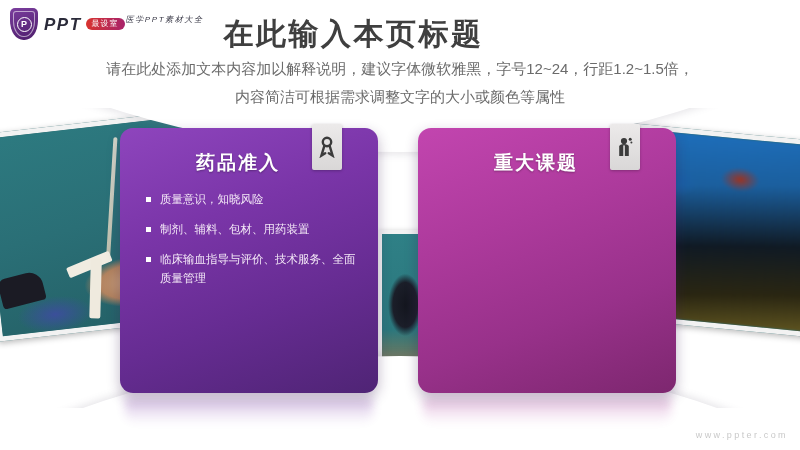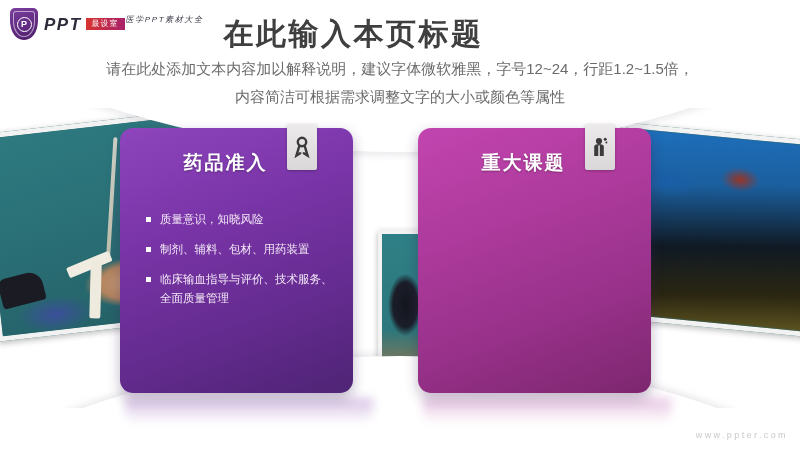--- a/index.html
+++ b/index.html
@@ -133,21 +133,21 @@
   }
   #logo-text { display:flex; flex-direction:row; gap:1px; }
   #logo-row1 { display:flex; align-items:center; gap:4px; }
   #logo-ppt {
     font-size:17px; font-weight:bold; letter-spacing:1.5px;
     color:#2b2b3a; font-style:italic; line-height:1;
   }
   #logo-badge {
     background:linear-gradient(90deg,#d8332e,#a8236b);
     color:#fff; font-size:8px; letter-spacing:1px;
-    padding:2px 6px; border-radius:0; line-height:1;
+    padding:2px 6px; border-radius:6px; line-height:1;
     white-space:nowrap;
   }
   #logo-sub {
     font-size:8px; letter-spacing:1.6px; color:#3a3a48; line-height:1;font-style:italic;
   }
 
   
   #page-title {
     position:absolute; left:0; top:14px; width:707px;
     text-align:center; z-index:15;
@@ -156,21 +156,21 @@
   }
   #subtitle {
     position:absolute; left:100px; top:55px; width:600px;
     text-align:center; z-index:15;
     font-size:15px; color:#6b6b6b; line-height:1.85;
   }
 
   
   .card {
     position:absolute; top:128px;
-    width:233px; height:265px;
+    width:258px; height:265px;
     border-radius:13px; z-index:10;
     box-shadow:0 5px 13px rgba(60,30,80,.32);
     padding:0 16px;
   }
   #card-left {
     left:120px;
     background:linear-gradient(160deg,#8e45bd 0%,#7a35a8 34%,#662c92 66%,#4f2475 100%);
   }
   #card-right {
     left:418px;
@@ -186,21 +186,21 @@
   .icon-tab {
     position:absolute; top:-4px; right:36px;
     width:30px; height:46px;
     background:linear-gradient(180deg,#eceaea,#d9d7d7);
     border-radius:2px;
     display:flex; align-items:center; justify-content:center;
     box-shadow:0 1px 3px rgba(0,0,0,.25);
   }
   .icon-tab svg { display:block; }
 
-  .bullets { margin-top:34px; padding:0 4px 0 10px; }
+  .bullets { margin-top:14px; padding:0 4px 0 10px; }
   .bullet {
     display:flex; gap:9px; margin-bottom:11px;
     font-size:11.5px; color:#f4e9f7; line-height:1.65;
   }
   .bullet .sq {
     flex:none; width:5px; height:5px; background:#ffffff;
     margin-top:7px;
   }
   .bullet .txt { flex:1; }
 

